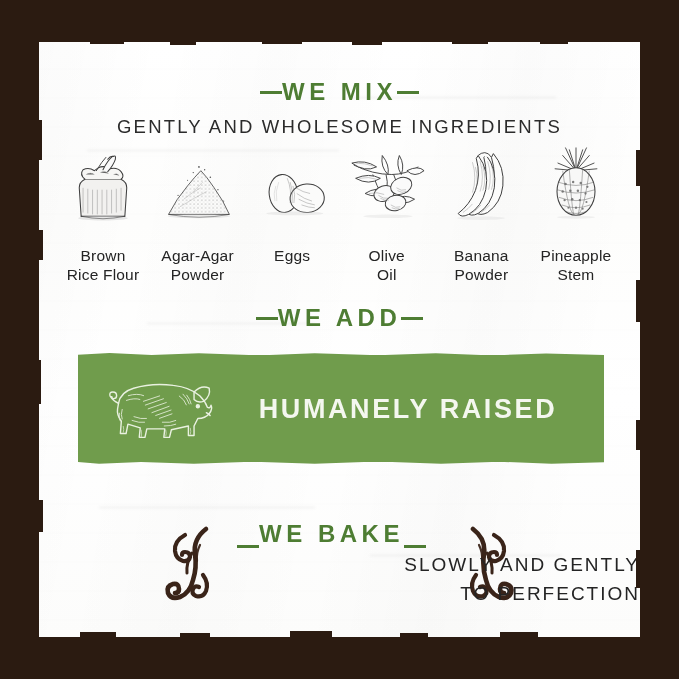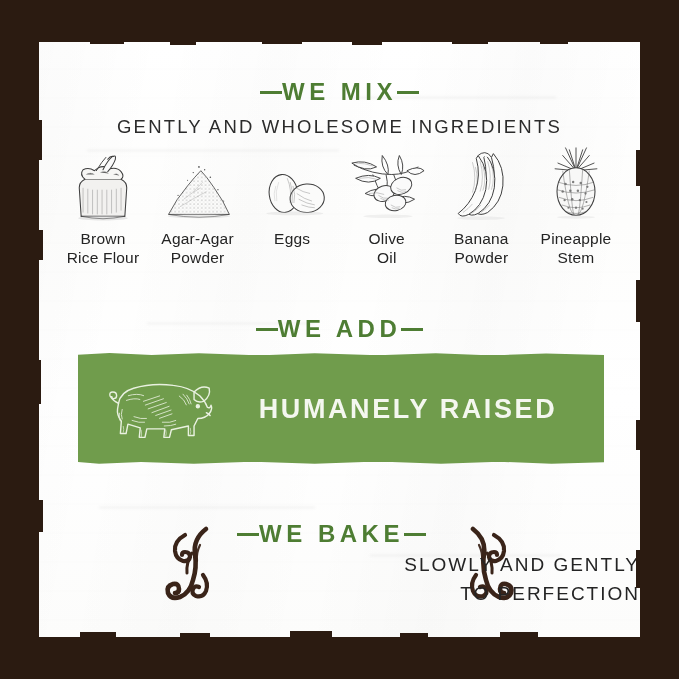--- a/index.html
+++ b/index.html
@@ -120,30 +120,30 @@
     align-items: center;
   }
   .ing-art {
     height: 76px;
     width: 90px;
     display: flex;
     align-items: flex-end;
     justify-content: center;
   }
   .ing-label {
-    margin-top: 7px;
+    margin-top: 24px;
     text-align: center;
     color: #242424;
     font-size: 15.5px;
     line-height: 19px;
     letter-spacing: 0.2px;
   }
 
   
-  #add-head { position: absolute; left: 0; right: 0; top: 273px; }
+  #add-head { position: absolute; left: 0; right: 0; top: 262px; }
 
   #pork-banner {
     position: absolute;
     left: 39px;
     top: 313px;
     width: 526px;
     height: 107px;
     background: #709c4c;
     display: flex;
     align-items: center;
@@ -174,21 +174,21 @@
     text-align: center;
     color: #f4f7ef;
     font-size: 27px;
     line-height: 36px;
     letter-spacing: 2.6px;
     font-weight: 700;
     padding-right: 31px;
   }
 
   
-  #bake-head { position: absolute; left: 0; right: 16px; top: 478px; }
+  #bake-head { position: absolute; left: 0; right: 16px; top: 478px; align-items: flex-end; }
   #bake-sub {
     position: absolute;
     left: 0; right: 0; top: 508px;
     text-align: right;
     color: #242424;
     font-size: 19px;
     line-height: 29px;
     letter-spacing: 2px;
   }
   .flourish {

